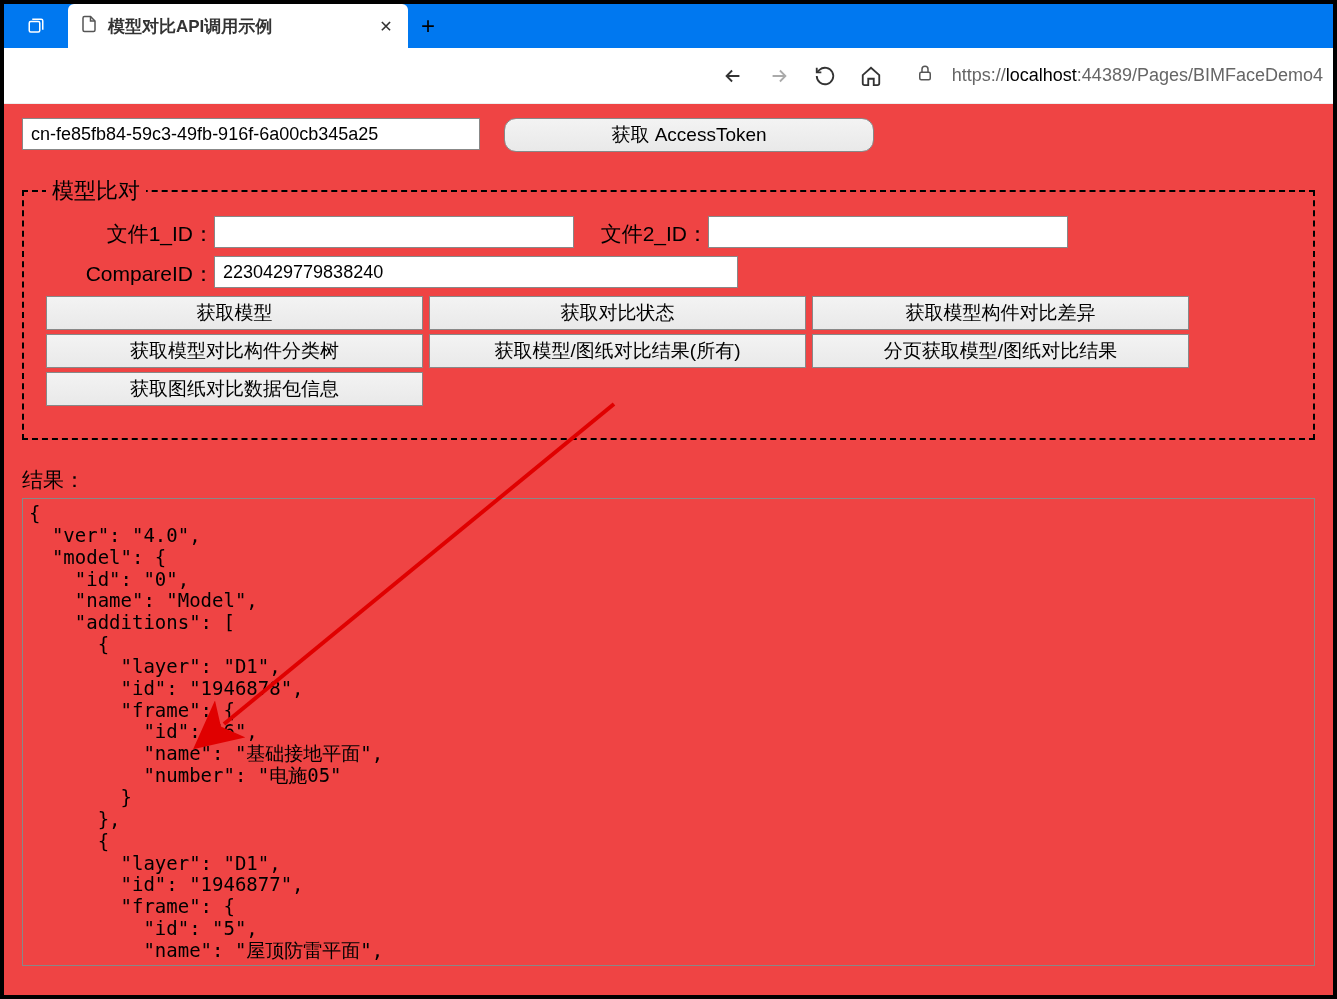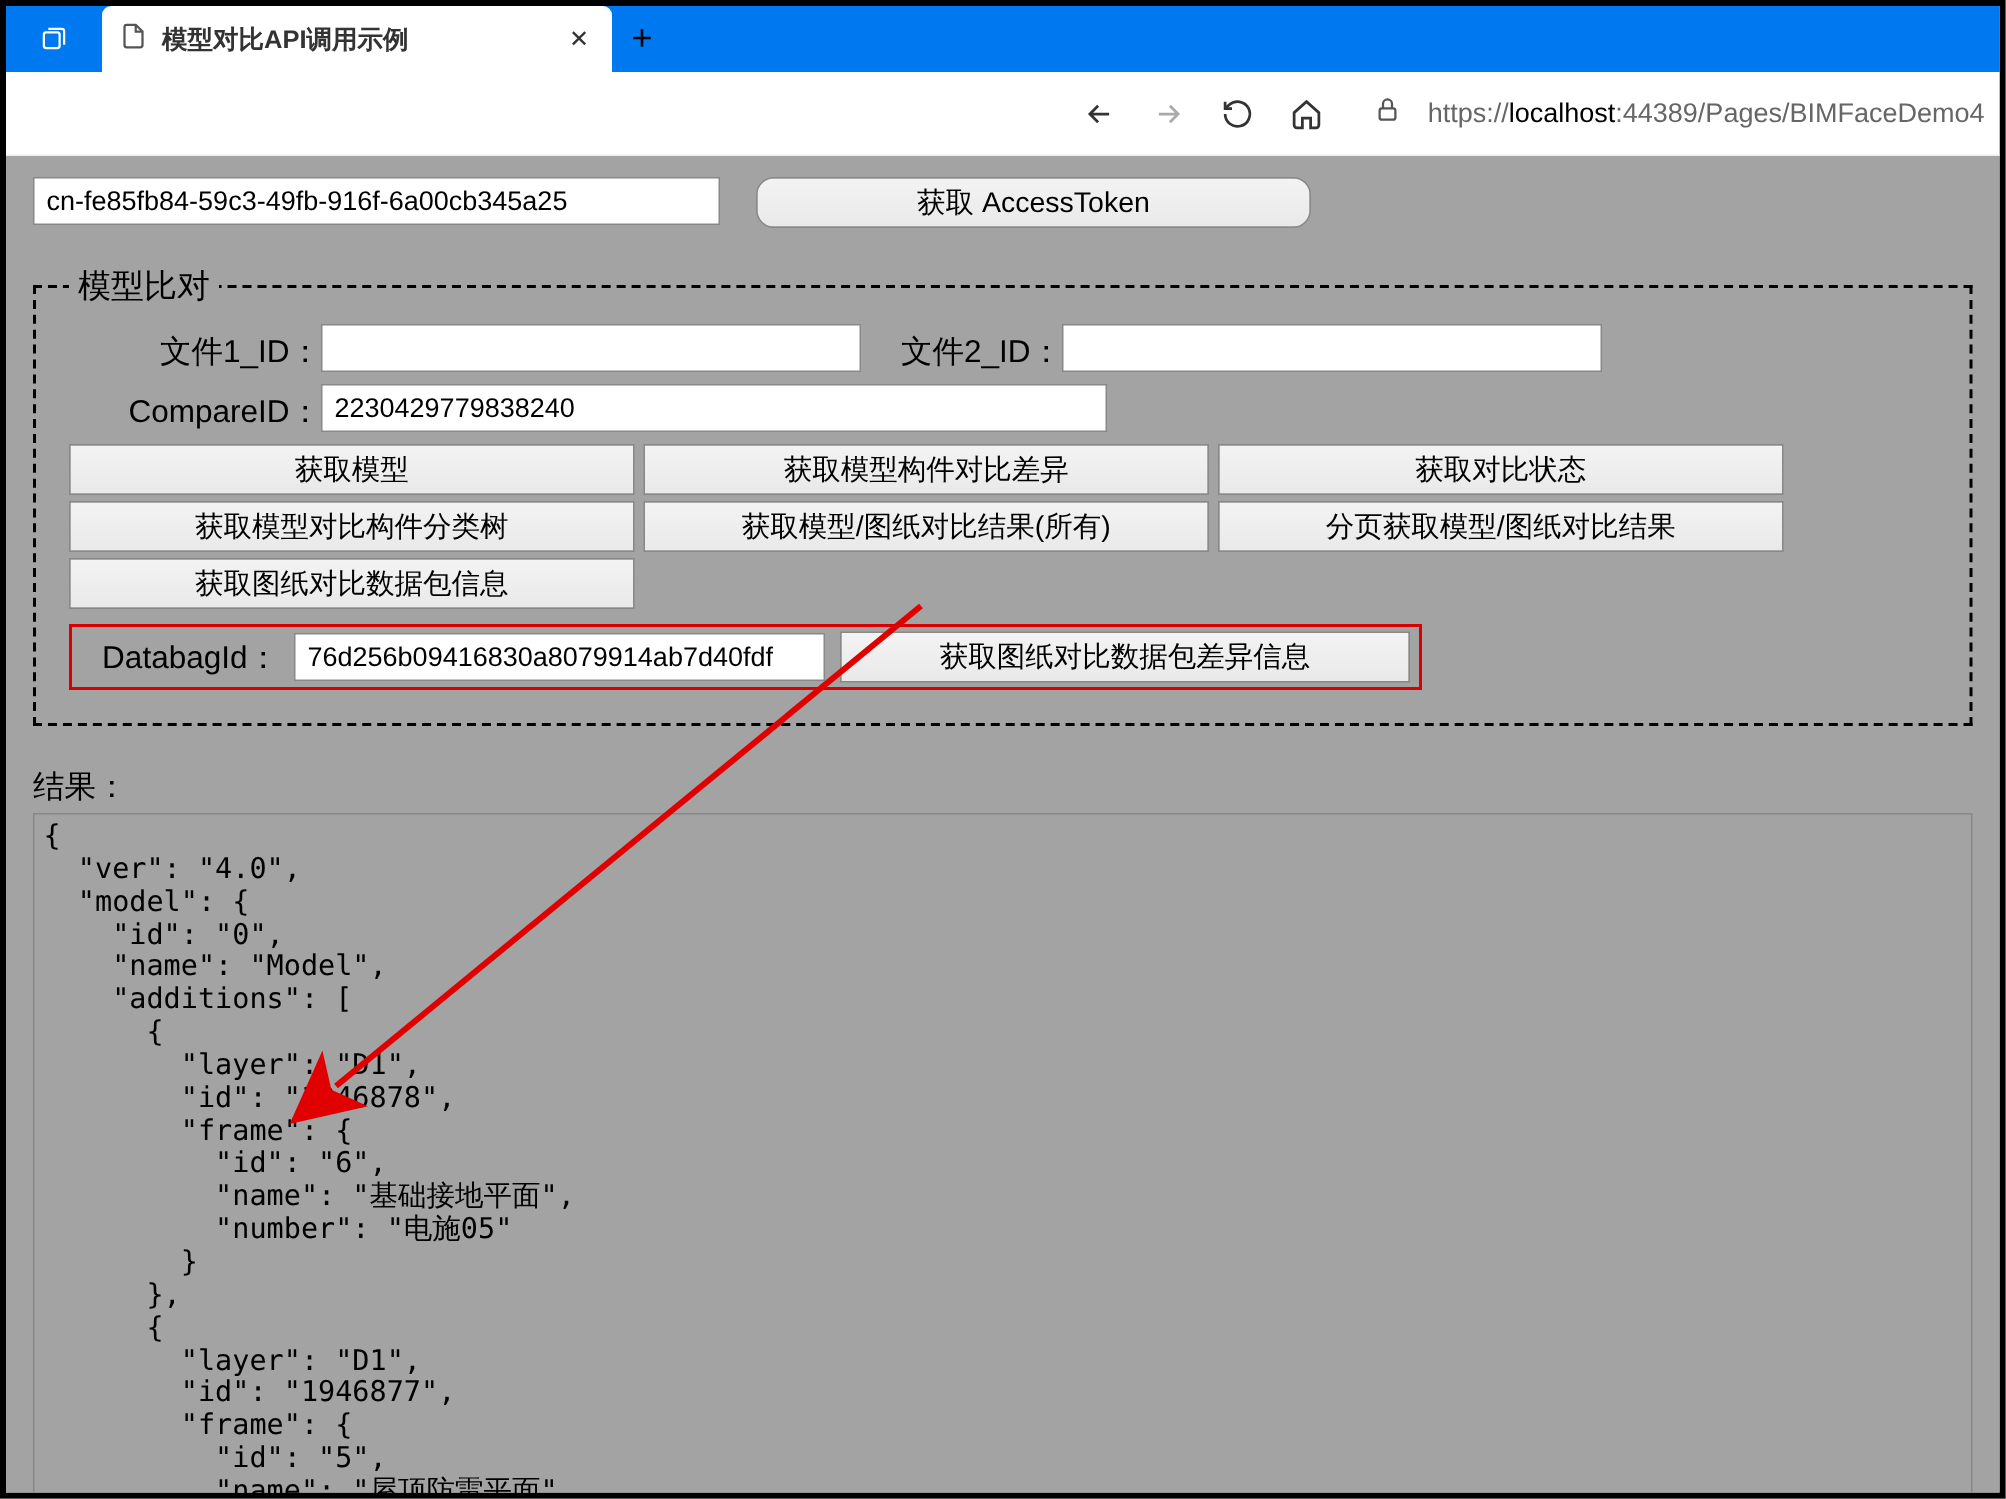--- a/index.html
+++ b/index.html
@@ -20,21 +20,21 @@
     .tab-close { width: 20px; height: 20px; display: flex; align-items: center; justify-content: center; font-size: 16px; color: #333; }
     .newtab { width: 40px; display: flex; align-items: center; justify-content: center; color: #000; background: #0078f0; }
     .newtab-plus { font-size: 24px; font-weight: 300; }
     .addrbar { height: 56px; background: #fff; border-bottom: 1px solid #eee; display: flex; align-items: center; padding: 13px 10px; gap: 4px; justify-content: flex-end; }
     .nav-btn { width: 42px; height: 40px; display: flex; align-items: center; justify-content: center; border-radius: 4px; }
     .nav-btn svg { width: 22px; height: 22px; }
     .nav-btn.disabled svg { stroke: #aaa; }
     .addr-url { margin-left: 20px; display: flex; align-items: center; gap: 18px; font-size: 18px; color: #666; }
     .addr-url .host-b { color: #000; }
     .lock-icon svg { width: 18px; height: 18px; }
-    .page { flex: 1; background: #a3a3a3; padding: 14px 18px 0 18px; position: relative; overflow: hidden; }
+    .page { flex: 1; background: #ef4444; padding: 14px 18px 0 18px; position: relative; overflow: hidden; }
     .top-row { display: flex; gap: 24px; margin-bottom: 24px; }
     input[type=text] { border: 1px solid #888; height: 32px; padding: 0 8px; font-size: 18px; font-family: inherit; }
     button.std { background: linear-gradient(#f3f3f3,#e9e9e9); border: 1px solid #888; height: 34px; font-size: 19px; font-family: inherit; cursor: pointer; }
     .input-secret { width: 458px; }
     .btn-token { width: 370px; border-radius: 12px; }
     fieldset.compare { border: 2px dashed #000; padding: 10px 22px 22px 22px; margin-bottom: 26px; }
     fieldset.compare legend { font-size: 22px; padding: 0 6px; margin-top: 42px; }
     .row { display: flex; align-items: flex-end; margin-bottom: 8px; }
     .lbl { font-size: 21px; text-align: right; }
     .lbl-file1 { width: 168px; }
@@ -134,33 +134,28 @@
         <input type="text" class="in-file" value="" style="">
       </div>
 
       <div class="row">
         <span class="lbl lbl-compare">CompareID：</span>
         <input type="text" class="in-compareid" value="2230429779838240" style="">
       </div>
 
       <div class="btn-grid">
         <button class="std">获取模型</button>
+        <button class="std">获取对比状态</button>
         <button class="std">获取模型构件对比差异</button>
-        <button class="std">获取对比状态</button>
         <button class="std">获取模型对比构件分类树</button>
         <button class="std">获取模型/图纸对比结果(所有)</button>
         <button class="std">分页获取模型/图纸对比结果</button>
         <button class="std">获取图纸对比数据包信息</button>
       </div>
 
-      <div class="hl-box">
-        <span class="lbl lbl-databag">DatabagId：</span>
-        <input type="text" class="in-databag" value="76d256b09416830a8079914ab7d40fdf" style="">
-        <button class="std btn-databag-diff">获取图纸对比数据包差异信息</button>
-      </div>
     </fieldset>
 
     <div class="result-label">结果：</div>
     <div class="result-box">{
   "ver": "4.0",
   "model": {
     "id": "0",
     "name": "Model",
     "additions": [
       {

